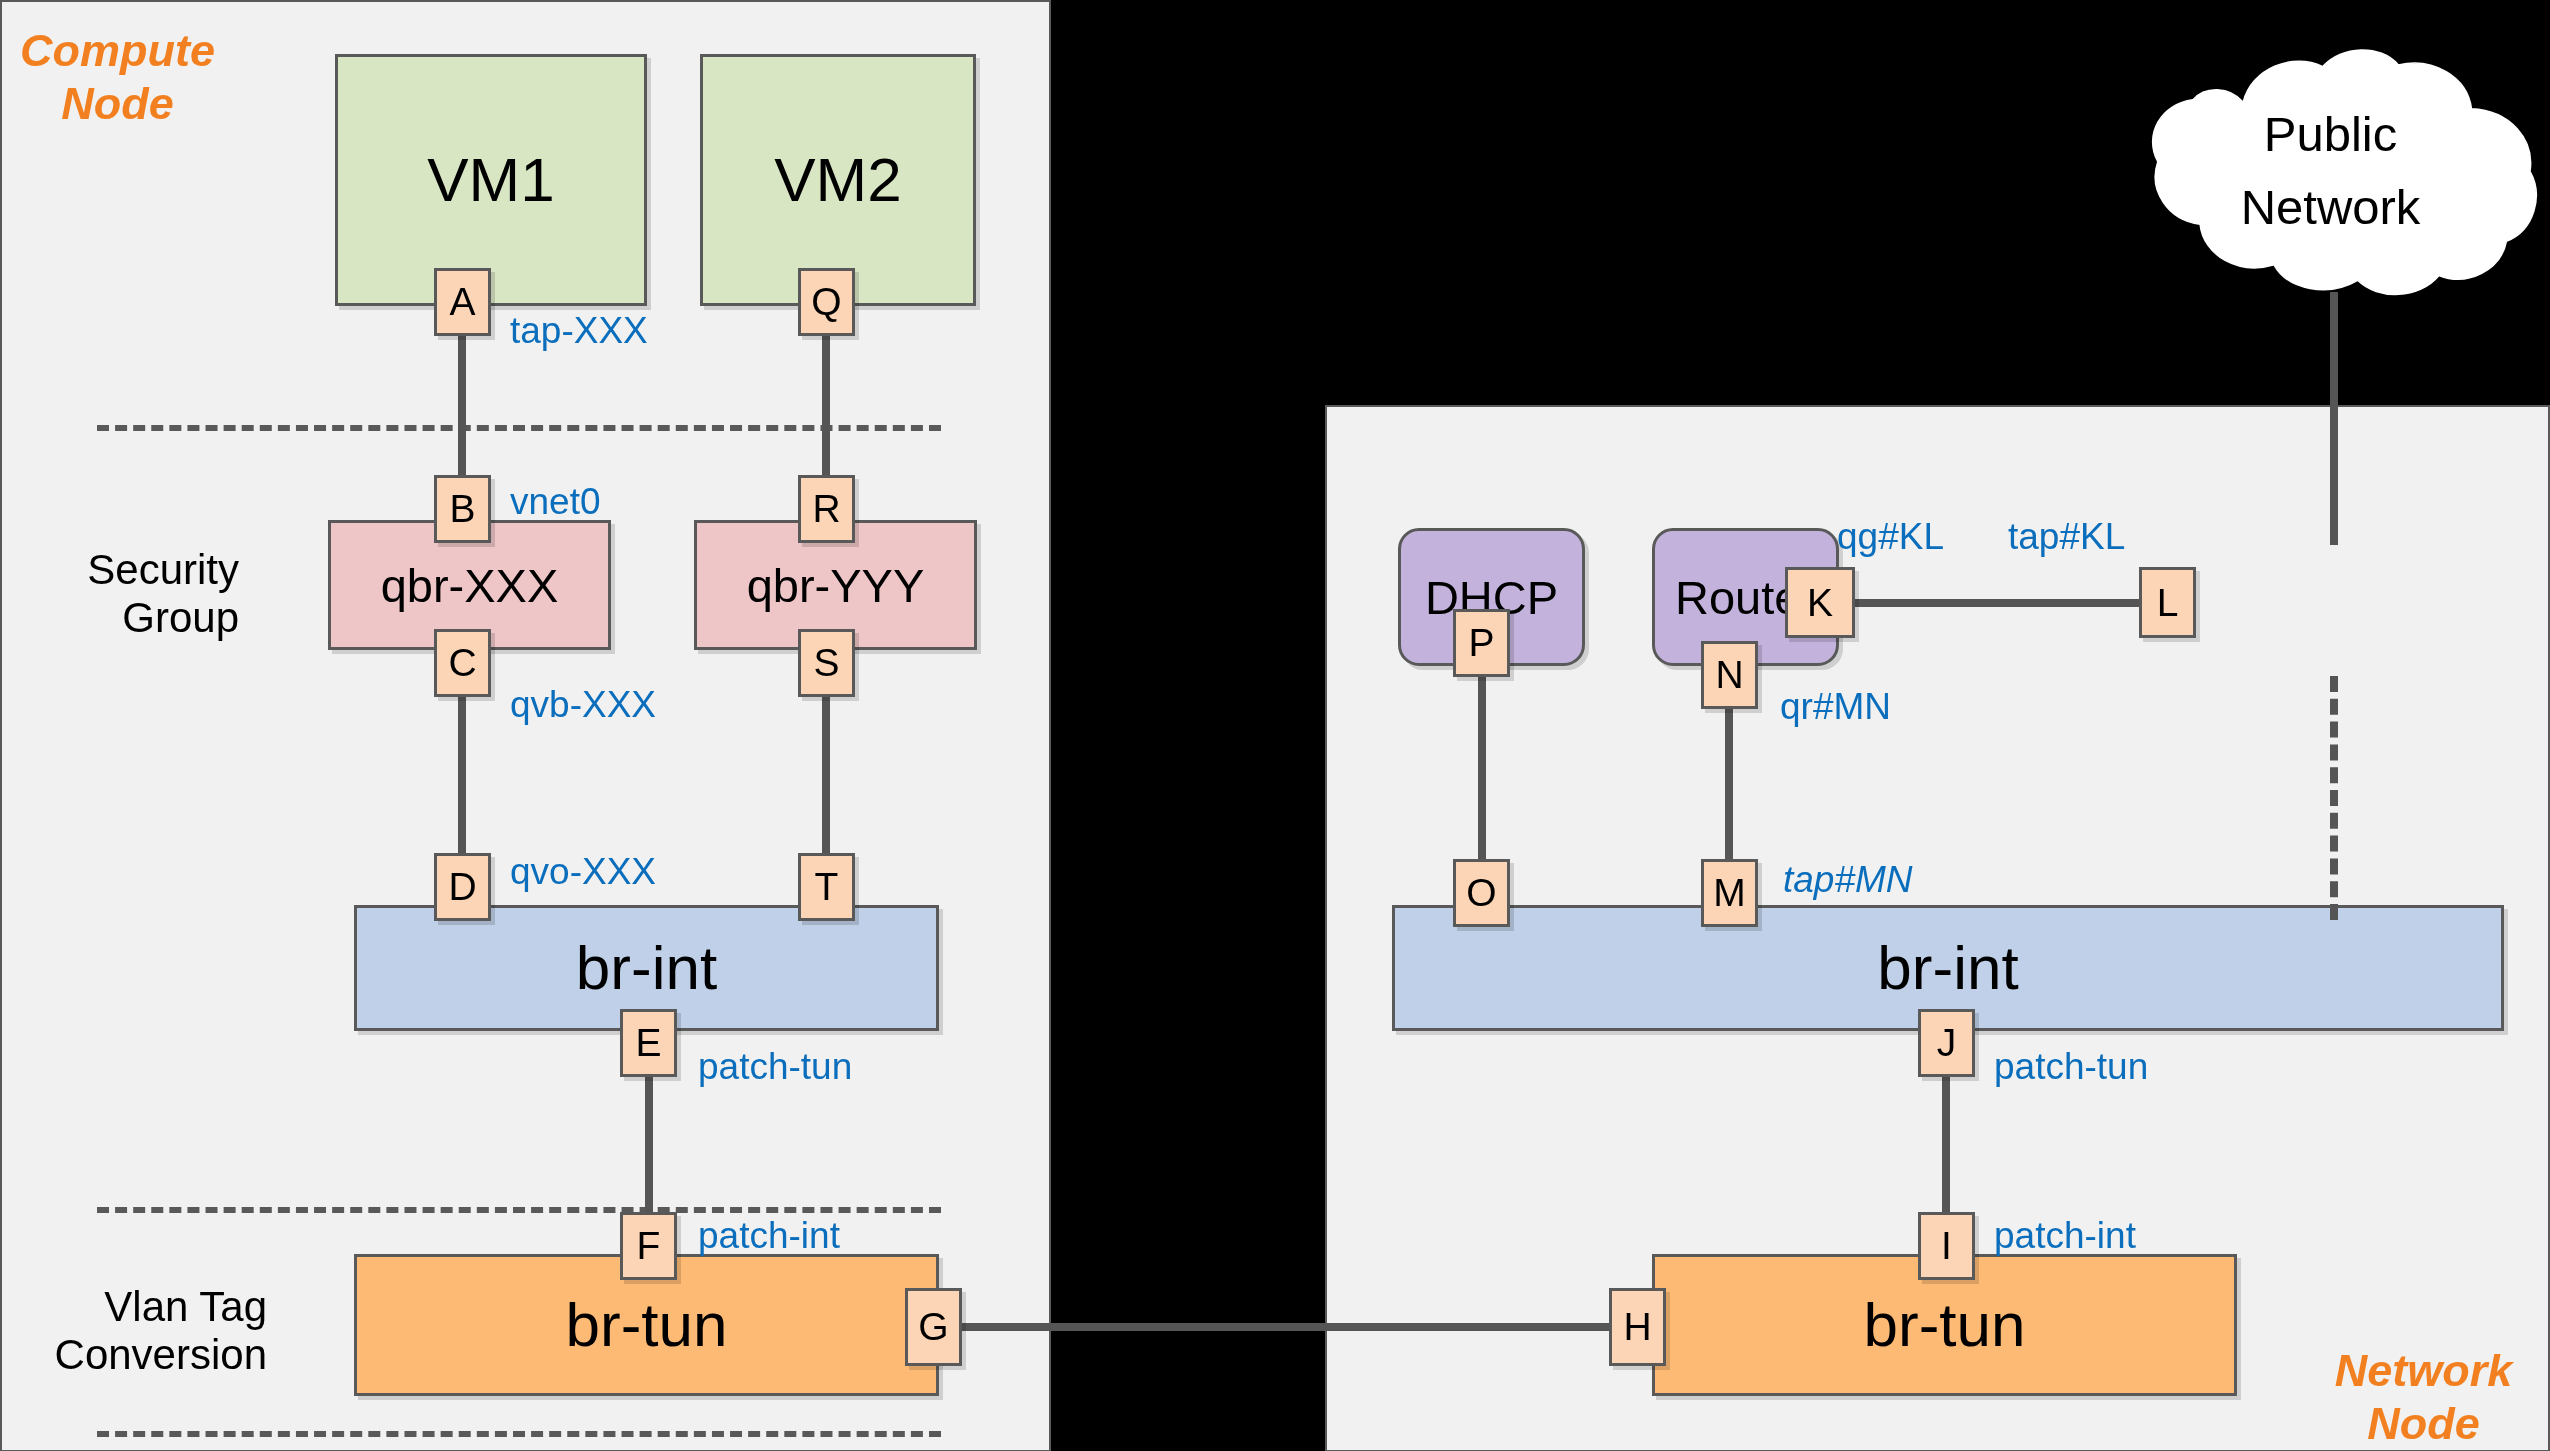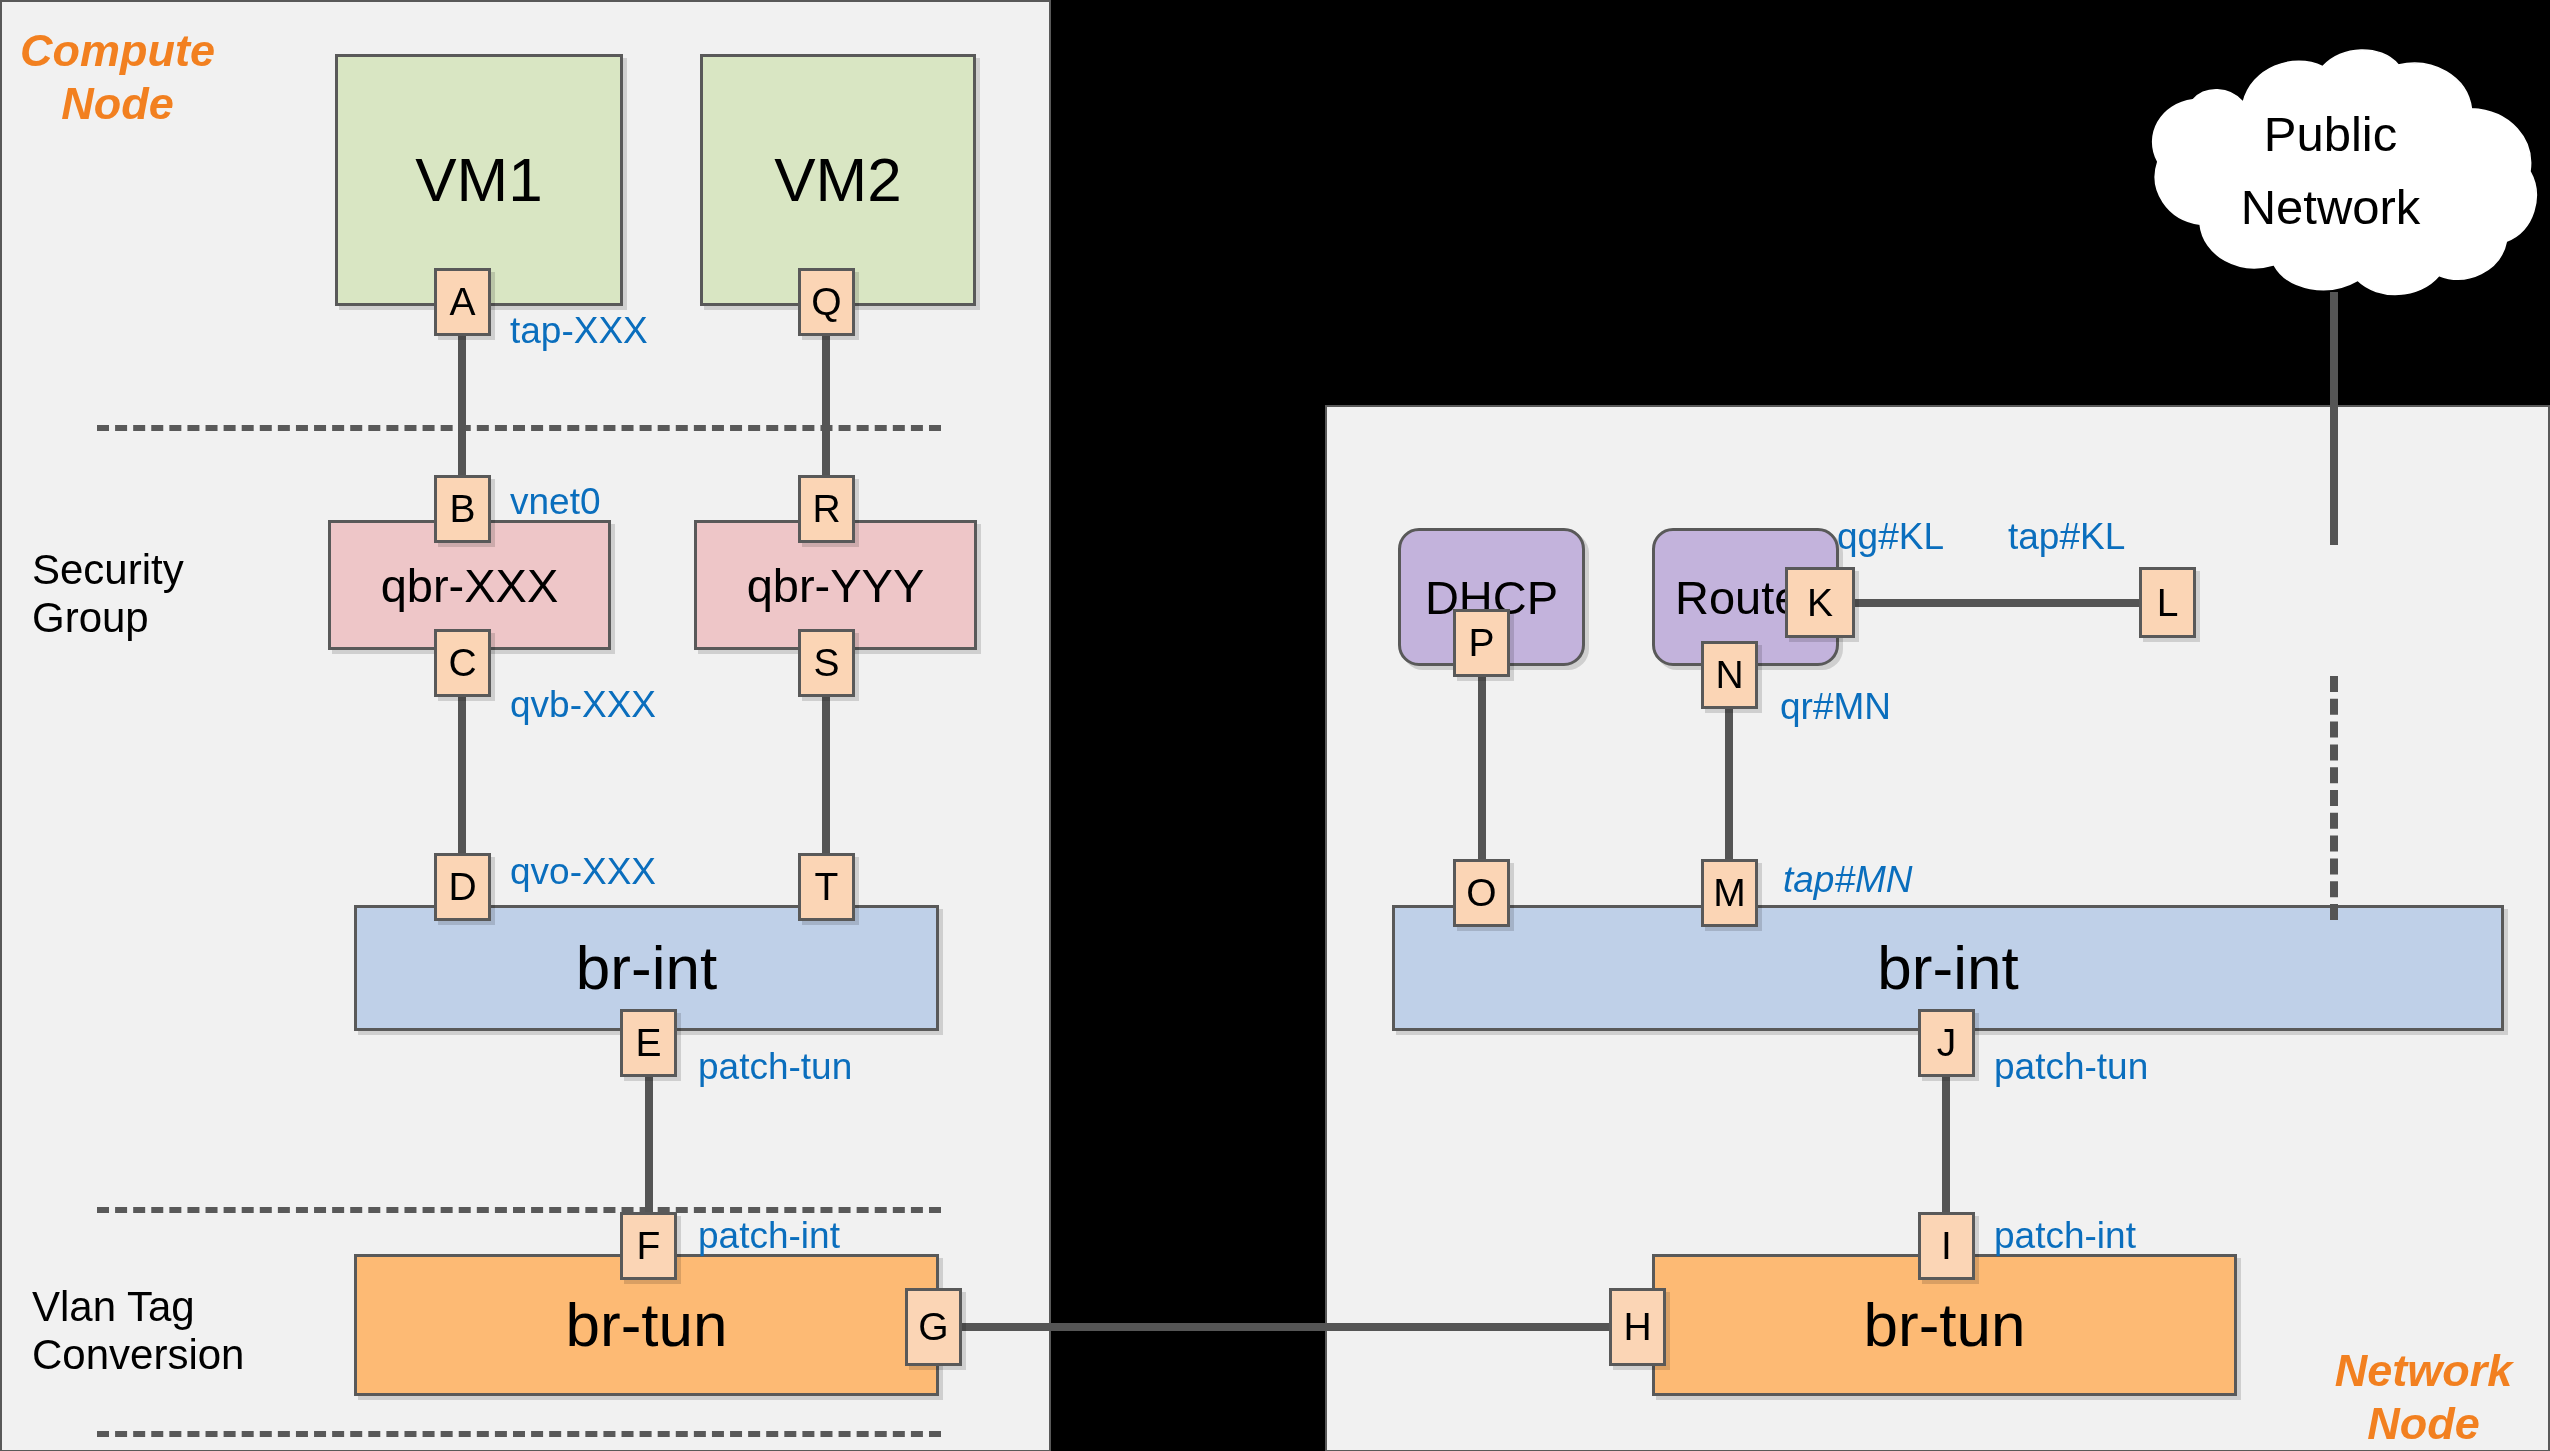--- a/index.html
+++ b/index.html
@@ -94,21 +94,21 @@
     color: #0a6ebd;
     font-size: 37px;
     white-space: nowrap;
     z-index: 30;
   }
   .zonelabel {
     position: absolute;
     color: #000;
     font-size: 42px;
     line-height: 1.14;
-    text-align: left;
+    text-align: right;
     white-space: pre-line;
     z-index: 20;
   }
   .nodetitle {
     position: absolute;
     color: #f28020;
     font-size: 45px;
     font-weight: bold;
     font-style: italic;
     line-height: 1.18;
@@ -153,21 +153,21 @@
 
   <div class="sep" style="left:97px; top:425px; width:844px;"></div>
   <div class="sep" style="left:97px; top:1207px; width:844px;"></div>
   <div class="sep" style="left:97px; top:1431px; width:844px;"></div>
 
   <div class="zonelabel" style="left:32px; top:546px; width:207px;">Security
 Group</div>
   <div class="zonelabel" style="left:32px; top:1283px; width:235px;">Vlan Tag
 Conversion</div>
 
-  <div class="box vm" style="left:335px; top:54px; width:288px; height:252px;">
+  <div class="box vm" style="left:335px; top:54px; width:312px; height:252px;">
     <span class="box-label big">VM1</span>
   </div>
 
   <div class="vline" style="left:458px; top:309px; height:188px;"></div>
   <div class="port" style="left:434px; top:268px; width:57px; height:68px;">
     <span>A</span>
   </div>
   <div class="iflabel" style="left:510px; top:310px;">tap-XXX</div>
 
   <div class="port" style="left:434px; top:475px; width:57px; height:68px;">

